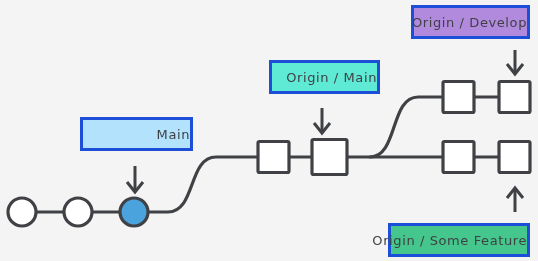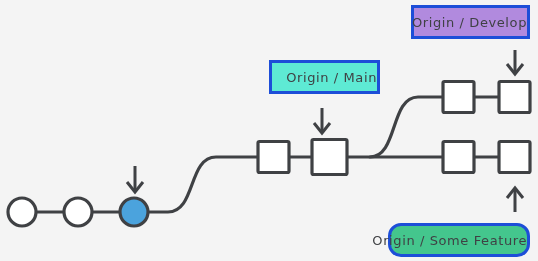--- a/index.html
+++ b/index.html
@@ -89,26 +89,29 @@
       <polyline points="314,123 322,133 330,123" stroke-linejoin="miter"></polyline>
 
       <line x1="515" y1="50" x2="515" y2="72"></line>
       <polyline points="507,64 515,74 523,64" stroke-linejoin="miter"></polyline>
 
       <line x1="515" y1="212" x2="515" y2="190"></line>
       <polyline points="507,198 515,188 523,198" stroke-linejoin="miter"></polyline>
     </g>
   </svg>
 
+  <div class="label-box" style="left:80px; top:117px; width:113px; height:34px; background:#b3e2fc;">
+    <span class="label-text">Main</span>
+  </div>
 
   <div class="label-box" style="left:269px; top:60px; width:111px; height:34px; background:#5eead4;">
     <span class="label-text">Origin / Main</span>
   </div>
 
   <div class="label-box" style="left:411px; top:5px; width:119px; height:34px; background:#b18ade;">
     <span class="label-text">Origin / Develop</span>
   </div>
 
-  <div class="label-box" style="left:388px; top:223px; width:142px; height:34px; background:#44c68d;border-radius:13px;">
+  <div class="label-box" style="left:388px; top:223px; width:142px; height:34px; background:#44c68d;">
     <span class="label-text">Origin / Some Feature</span>
   </div>
 
 </div>
 
 </body></html>

